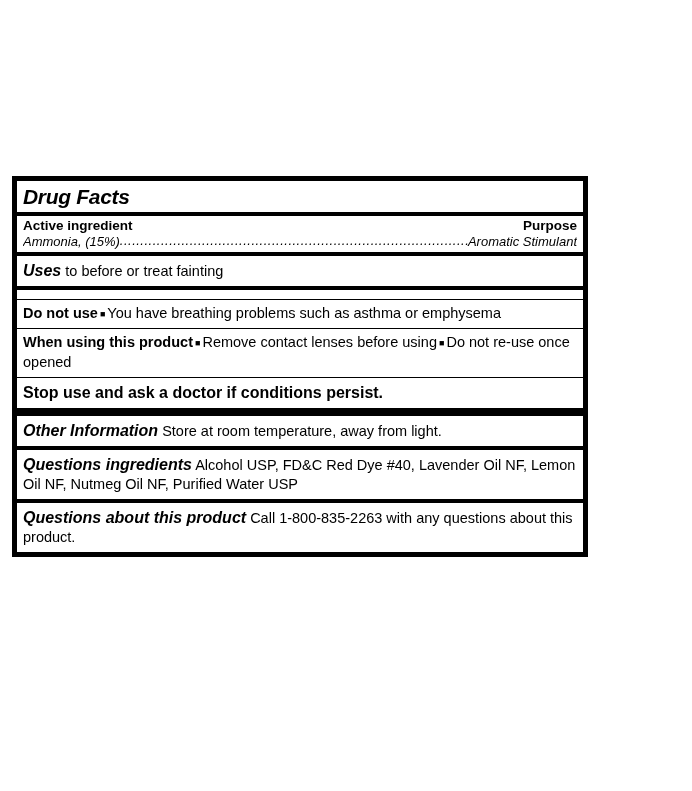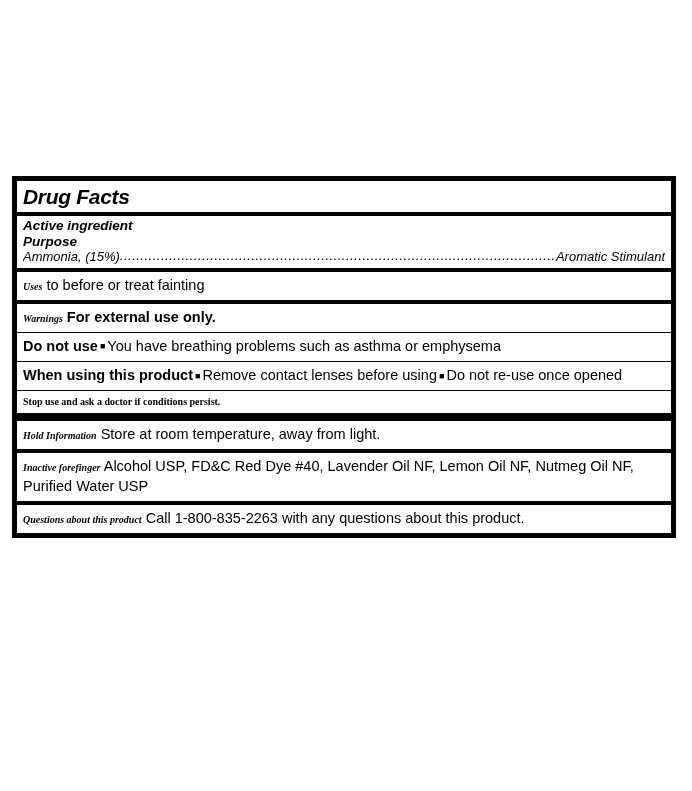--- a/index.html
+++ b/index.html
@@ -13,21 +13,21 @@
     font-family: "Liberation Sans", sans-serif;
     color: #000000;
     position: relative;
     overflow: hidden;
   }
 
   #drug-facts-panel {
     position: absolute;
     left: 12px;
     top: 176px;
-    width: 664px;
+    width: 576px;
     box-sizing: border-box;
     border: 4px solid #000;
     background: #fff;
   }
 
   .inner {
     border: 1px solid #000;
     padding: 0;
   }
 
@@ -63,23 +63,21 @@
     line-height: 1.05;
   }
 
   
   .ai-head {
     display: flex;
     justify-content: space-between;
     align-items: baseline;
     font-size: 13.5px;
     font-weight: bold;
-    font-style: italic;
     line-height: 1.15;
-    flex-direction: column;
   }
   .ai-line {
     display: flex;
     align-items: baseline;
     font-size: 13px;
     line-height: 1.2;
     white-space: nowrap;
     overflow: hidden;
     font-style: italic;
   }
@@ -105,21 +103,21 @@
   .body-txt {
     font-size: 13px;
     line-height: 1.32;
   }
   .body-txt-b {
     font-size: 13px;
     font-weight: bold;
     line-height: 1.32;
   }
   .sz14 { font-size: 14.5px; }
-  .sz15 { font-size: 10px; font-family: Liberation Serif, serif; }
+  .sz15 { font-size: 16px; }
 
   .bullet-sq {
     font-size: 9px;
     vertical-align: 1.5px;
     padding: 0 2px;
   }
 
   p { margin: 0; }
 </style>
 </head>
@@ -148,21 +146,20 @@
 
     <div class="rule-thick"></div>
 
     <div class="block">
       <p class="body-txt sz14"><span class="hd-bi sz15">Uses</span><span> to before or treat fainting</span></p>
     </div>
 
     <div class="rule-thick"></div>
 
     <div class="block">
-      <p class="body-txt-b sz14"><span class="hd-bi sz15">Warnings</span><span> For external use only.</span></p>
     </div>
 
     <div class="rule-thin"></div>
 
     <div class="block">
       <p class="body-txt sz14"><span class="hd-b sz14">Do not use</span><span class="bullet-sq">■</span><span>You have breathing problems such as asthma or emphysema</span></p>
     </div>
 
     <div class="rule-thin"></div>
 
@@ -175,27 +172,27 @@
     <div class="block">
       <p class="body-txt-b sz15">Stop use and ask a doctor if conditions persist.</p>
     </div>
 
     <div class="rule-thick"></div>
 
 
     <div class="rule-thick"></div>
 
     <div class="block">
-      <p class="body-txt sz14"><span class="hd-bi sz15">Hold Information</span><span> Store at room temperature, away from light.</span></p>
-    </div>
-
-    <div class="rule-thick"></div>
-
-    <div class="block">
-      <p class="body-txt sz14"><span class="hd-bi sz15">Inactive forefinger</span><span> Alcohol USP, FD&amp;C Red Dye #40, Lavender Oil NF, Lemon Oil NF, Nutmeg Oil NF, Purified Water USP</span></p>
+      <p class="body-txt sz14"><span class="hd-bi sz15">Other Information</span><span> Store at room temperature, away from light.</span></p>
+    </div>
+
+    <div class="rule-thick"></div>
+
+    <div class="block">
+      <p class="body-txt sz14"><span class="hd-bi sz15">Questions ingredients</span><span> Alcohol USP, FD&amp;C Red Dye #40, Lavender Oil NF, Lemon Oil NF, Nutmeg Oil NF, Purified Water USP</span></p>
     </div>
 
     <div class="rule-thick"></div>
 
     <div class="block">
       <p class="body-txt sz14"><span class="hd-bi sz15">Questions about this product</span><span> Call 1-800-835-2263 with any questions about this product.</span></p>
     </div>
 
   </div>
 </div>

